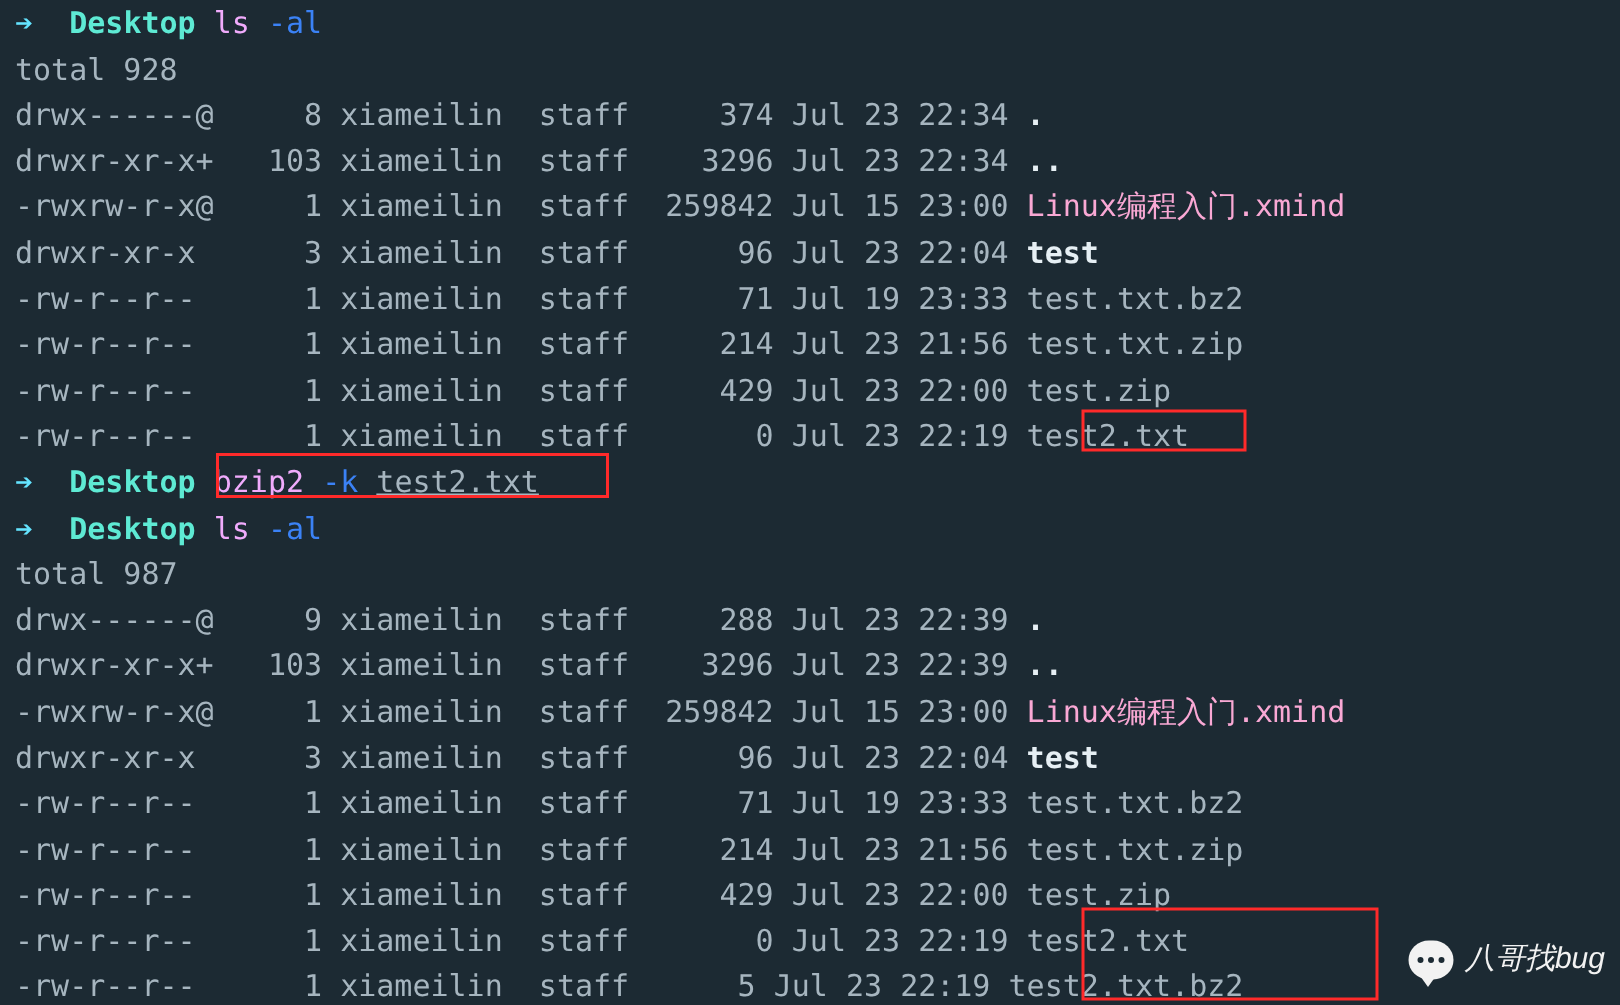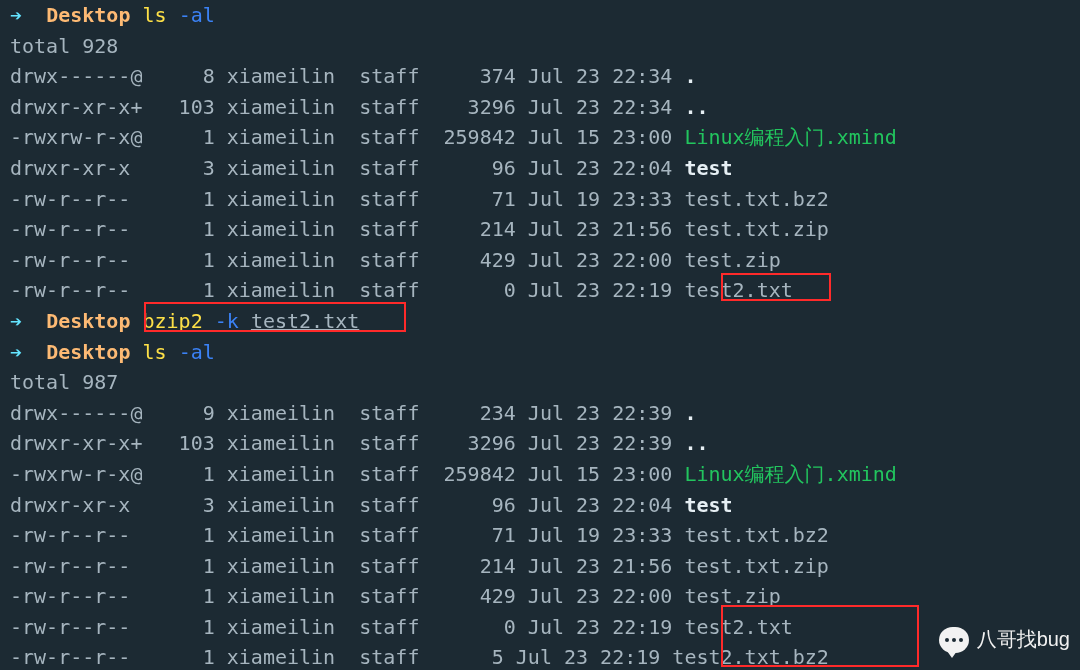--- a/index.html
+++ b/index.html
@@ -14,26 +14,26 @@
     line-height: 30.6px;
     overflow: hidden;
   }
   pre.term {
     margin: 0;
     padding: 0 10px;
     white-space: pre;
     letter-spacing: 0;
   }
   .arrow   { color: #64e4ff; }
-  .path    { color: #fdba74; font-weight: bold; }
-  .cmd     { color: #fde047; }
+  .path    { color: #5eead4; font-weight: bold; }
+  .cmd     { color: #f0abfc; }
   .flag    { color: #3b82f6; }
   .argu    { color: #a6b5bf; text-decoration: underline; }
   .txt     { color: #a6b5bf; }
-  .red     { color: #22c55e; }
+  .red     { color: #f9a8d4; }
   .bold    { color: #e6eff4; font-weight: bold; }
 
   
   .redbox {
     position: absolute;
     border: 2px solid #ff2a2a;
     box-sizing: border-box;
     pointer-events: none;
   }
   #box-test2a  { left:721px; top:273px; width:110px; height:28px; }
@@ -44,20 +44,21 @@
   #watermark {
     position: absolute;
     right: 10px;
     bottom: 15px;
     display: flex;
     align-items: center;
     gap: 8px;
     color: #f2f2f2;
     font-family: "Helvetica Neue", Arial, "PingFang SC", "Microsoft YaHei", sans-serif;
     font-size: 20px;
+    font-style: italic;
   }
   #watermark .bubble {
     width: 30px;
     height: 26px;
     background: #f2f2f2;
     border-radius: 50% / 55%;
     position: relative;
   }
   #watermark .bubble::after{
     content:"";
@@ -87,21 +88,21 @@
 <span class="txt">drwxr-xr-x+ </span> <span class="txt"> 103</span> <span class="txt">xiameilin</span>  <span class="txt">staff</span> <span class="txt">   3296</span> <span class="txt">Jul 23 22:34</span> <span class="bold">..</span>
 <span class="txt">-rwxrw-r-x@ </span> <span class="txt">   1</span> <span class="txt">xiameilin</span>  <span class="txt">staff</span> <span class="txt"> 259842</span> <span class="txt">Jul 15 23:00</span> <span class="red">Linux编程入门.xmind</span>
 <span class="txt">drwxr-xr-x  </span> <span class="txt">   3</span> <span class="txt">xiameilin</span>  <span class="txt">staff</span> <span class="txt">     96</span> <span class="txt">Jul 23 22:04</span> <span class="bold">test</span>
 <span class="txt">-rw-r--r--  </span> <span class="txt">   1</span> <span class="txt">xiameilin</span>  <span class="txt">staff</span> <span class="txt">     71</span> <span class="txt">Jul 19 23:33</span> <span class="txt">test.txt.bz2</span>
 <span class="txt">-rw-r--r--  </span> <span class="txt">   1</span> <span class="txt">xiameilin</span>  <span class="txt">staff</span> <span class="txt">    214</span> <span class="txt">Jul 23 21:56</span> <span class="txt">test.txt.zip</span>
 <span class="txt">-rw-r--r--  </span> <span class="txt">   1</span> <span class="txt">xiameilin</span>  <span class="txt">staff</span> <span class="txt">    429</span> <span class="txt">Jul 23 22:00</span> <span class="txt">test.zip</span>
 <span class="txt">-rw-r--r--  </span> <span class="txt">   1</span> <span class="txt">xiameilin</span>  <span class="txt">staff</span> <span class="txt">      0</span> <span class="txt">Jul 23 22:19</span> <span class="txt">test2.txt</span>
 <span class="arrow">➔</span>  <span class="path">Desktop</span> <span class="cmd">bzip2</span> <span class="flag">-k</span> <span class="argu">test2.txt</span>
 <span class="arrow">➔</span>  <span class="path">Desktop</span> <span class="cmd">ls</span> <span class="flag">-al</span>
 <span class="txt">total 987</span>
-<span class="txt">drwx------@ </span> <span class="txt">   9</span> <span class="txt">xiameilin</span>  <span class="txt">staff</span> <span class="txt">    234</span> <span class="txt">Jul 23 22:39</span> <span class="bold">.</span>
+<span class="txt">drwx------@ </span> <span class="txt">   9</span> <span class="txt">xiameilin</span>  <span class="txt">staff</span> <span class="txt">    288</span> <span class="txt">Jul 23 22:39</span> <span class="bold">.</span>
 <span class="txt">drwxr-xr-x+ </span> <span class="txt"> 103</span> <span class="txt">xiameilin</span>  <span class="txt">staff</span> <span class="txt">   3296</span> <span class="txt">Jul 23 22:39</span> <span class="bold">..</span>
 <span class="txt">-rwxrw-r-x@ </span> <span class="txt">   1</span> <span class="txt">xiameilin</span>  <span class="txt">staff</span> <span class="txt"> 259842</span> <span class="txt">Jul 15 23:00</span> <span class="red">Linux编程入门.xmind</span>
 <span class="txt">drwxr-xr-x  </span> <span class="txt">   3</span> <span class="txt">xiameilin</span>  <span class="txt">staff</span> <span class="txt">     96</span> <span class="txt">Jul 23 22:04</span> <span class="bold">test</span>
 <span class="txt">-rw-r--r--  </span> <span class="txt">   1</span> <span class="txt">xiameilin</span>  <span class="txt">staff</span> <span class="txt">     71</span> <span class="txt">Jul 19 23:33</span> <span class="txt">test.txt.bz2</span>
 <span class="txt">-rw-r--r--  </span> <span class="txt">   1</span> <span class="txt">xiameilin</span>  <span class="txt">staff</span> <span class="txt">    214</span> <span class="txt">Jul 23 21:56</span> <span class="txt">test.txt.zip</span>
 <span class="txt">-rw-r--r--  </span> <span class="txt">   1</span> <span class="txt">xiameilin</span>  <span class="txt">staff</span> <span class="txt">    429</span> <span class="txt">Jul 23 22:00</span> <span class="txt">test.zip</span>
 <span class="txt">-rw-r--r--  </span> <span class="txt">   1</span> <span class="txt">xiameilin</span>  <span class="txt">staff</span> <span class="txt">      0</span> <span class="txt">Jul 23 22:19</span> <span class="txt">test2.txt</span>
 <span class="txt">-rw-r--r--  </span> <span class="txt">   1</span> <span class="txt">xiameilin</span>  <span class="txt">staff</span> <span class="txt">     5</span> <span class="txt">Jul 23 22:19</span> <span class="txt">test2.txt.bz2</span>
 </pre>
 

